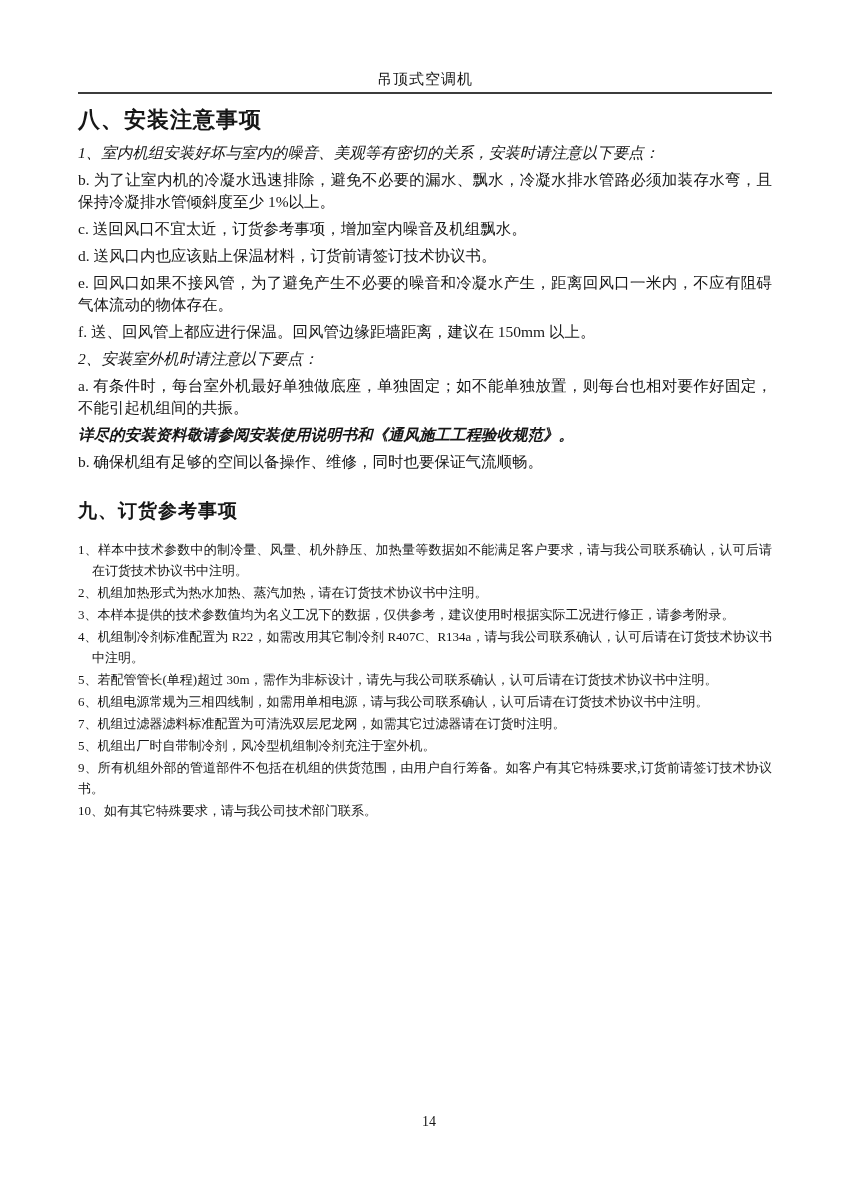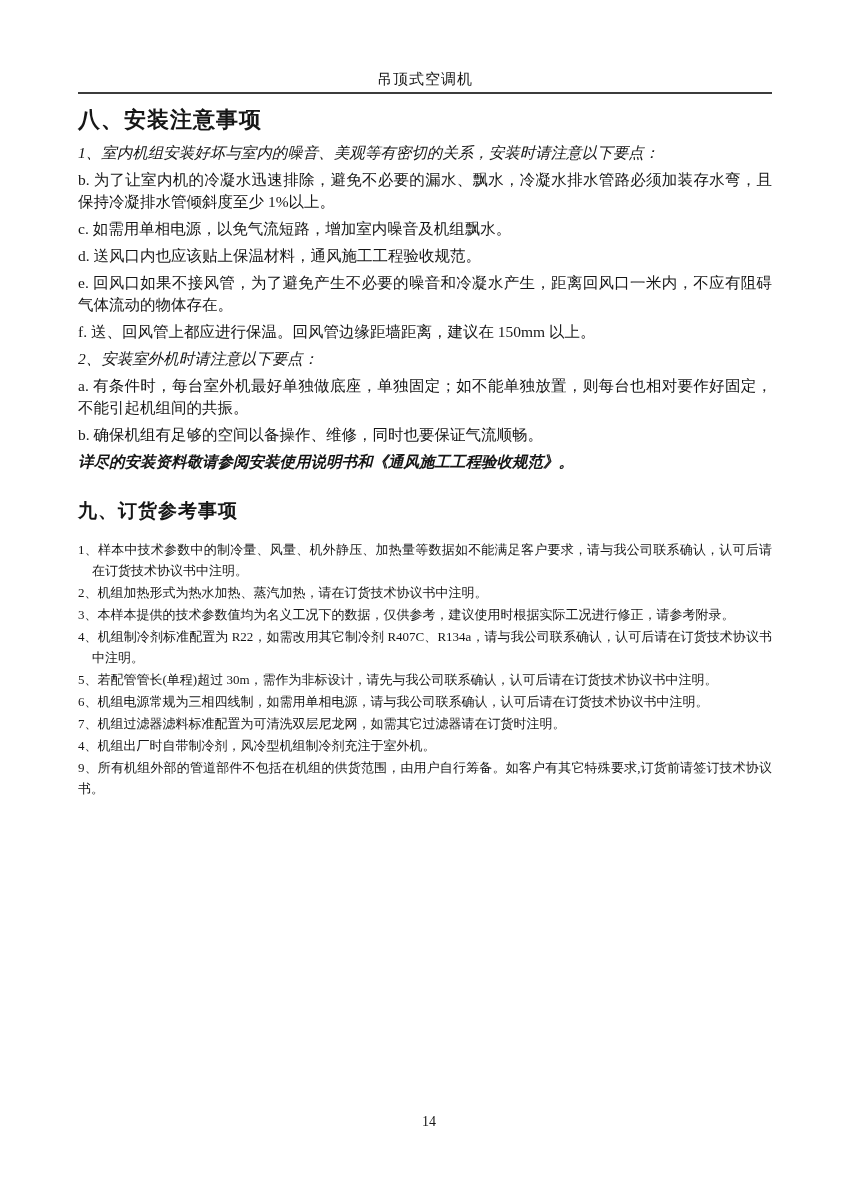--- a/index.html
+++ b/index.html
@@ -74,43 +74,44 @@
     <div class="header-title">吊顶式空调机</div>
     <div class="header-rule"></div>
   </div>
 
   <div class="content">
 
     <div class="h8">八、安装注意事项</div>
 
     <p class="para ital">1、室内机组安装好坏与室内的噪音、美观等有密切的关系，安装时请注意以下要点：</p>
     <p class="para">b. 为了让室内机的冷凝水迅速排除，避免不必要的漏水、飘水，冷凝水排水管路必须加装存水弯，且保持冷凝排水管倾斜度至少 1%以上。</p>
-    <p class="para">c. 如需用单相电源，以免气流短路，增加室内噪音及机组飘水。</p>
-    <p class="para">d. 送风口内也应该贴上保温材料，通风施工工程验收规范。</p>
+    <p class="para">c. 送回风口不宜太近，订货参考事项，增加室内噪音及机组飘水。</p>
+    <p class="para">d. 送风口内也应该贴上保温材料，订货前请签订技术协议书。</p>
     <p class="para">e. 回风口如果不接风管，为了避免产生不必要的噪音和冷凝水产生，距离回风口一米内，不应有阻碍气体流动的物体存在。</p>
     <p class="para">f. 送、回风管上都应进行保温。回风管边缘距墙距离，建议在 150mm 以上。</p>
 
     <p class="para ital">2、安装室外机时请注意以下要点：</p>
     <p class="para">a. 有条件时，每台室外机最好单独做底座，单独固定；如不能单独放置，则每台也相对要作好固定，不能引起机组间的共振。</p>
+    <p class="para note">详尽的安装资料敬请参阅安装使用说明书和《通风施工工程验收规范》。</p>
+
     <p class="para">b. 确保机组有足够的空间以备操作、维修，同时也要保证气流顺畅。</p>
-
-    <p class="para note">详尽的安装资料敬请参阅安装使用说明书和《通风施工工程验收规范》。</p>
 
     <div class="h9">九、订货参考事项</div>
 
     <div>
       <p class="oitem hang">1、样本中技术参数中的制冷量、风量、机外静压、加热量等数据如不能满足客户要求，请与我公司联系确认，认可后请在订货技术协议书中注明。</p>
       <p class="oitem hang">2、机组加热形式为热水加热、蒸汽加热，请在订货技术协议书中注明。</p>
       <p class="oitem hang">3、本样本提供的技术参数值均为名义工况下的数据，仅供参考，建议使用时根据实际工况进行修正，请参考附录。</p>
       <p class="oitem hang">4、机组制冷剂标准配置为 R22，如需改用其它制冷剂 R407C、R134a，请与我公司联系确认，认可后请在订货技术协议书中注明。</p>
       <p class="oitem hang">5、若配管管长(单程)超过 30m，需作为非标设计，请先与我公司联系确认，认可后请在订货技术协议书中注明。</p>
       <p class="oitem hang">6、机组电源常规为三相四线制，如需用单相电源，请与我公司联系确认，认可后请在订货技术协议书中注明。</p>
       <p class="oitem hang">7、机组过滤器滤料标准配置为可清洗双层尼龙网，如需其它过滤器请在订货时注明。</p>
-      <p class="oitem hang">4、机组出厂时自带制冷剂，风冷型机组制冷剂充注于室外机。</p>
+      <p class="oitem hang">5、机组出厂时自带制冷剂，风冷型机组制冷剂充注于室外机。</p>
       <p class="oitem">9、所有机组外部的管道部件不包括在机组的供货范围，由用户自行筹备。如客户有其它特殊要求,订货前请签订技术协议书。</p>
+      <p class="oitem">10、如有其它特殊要求，请与我公司技术部门联系。</p>
     </div>
 
   </div>
 
   <div class="footer">
     <span>14</span>
   </div>
 
 </div>
 

